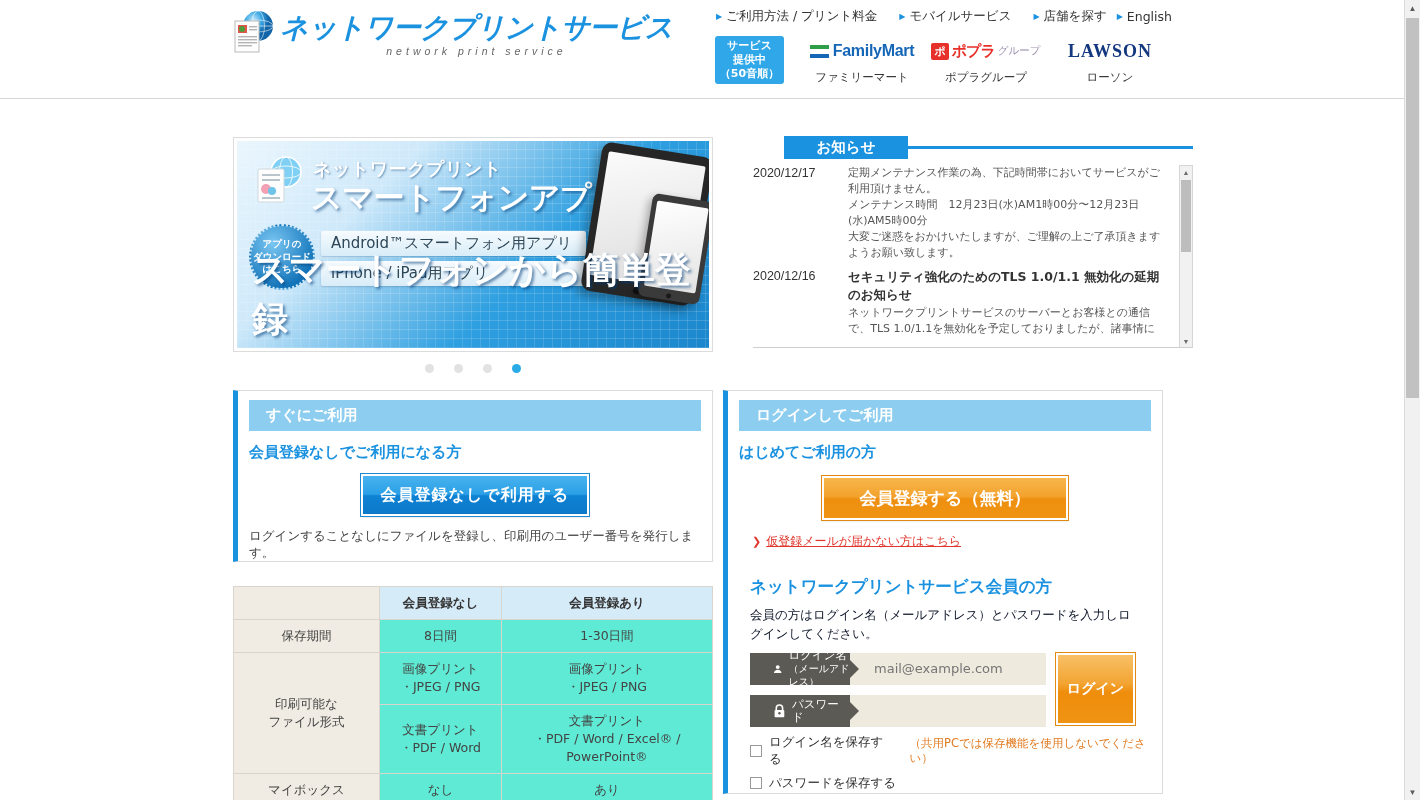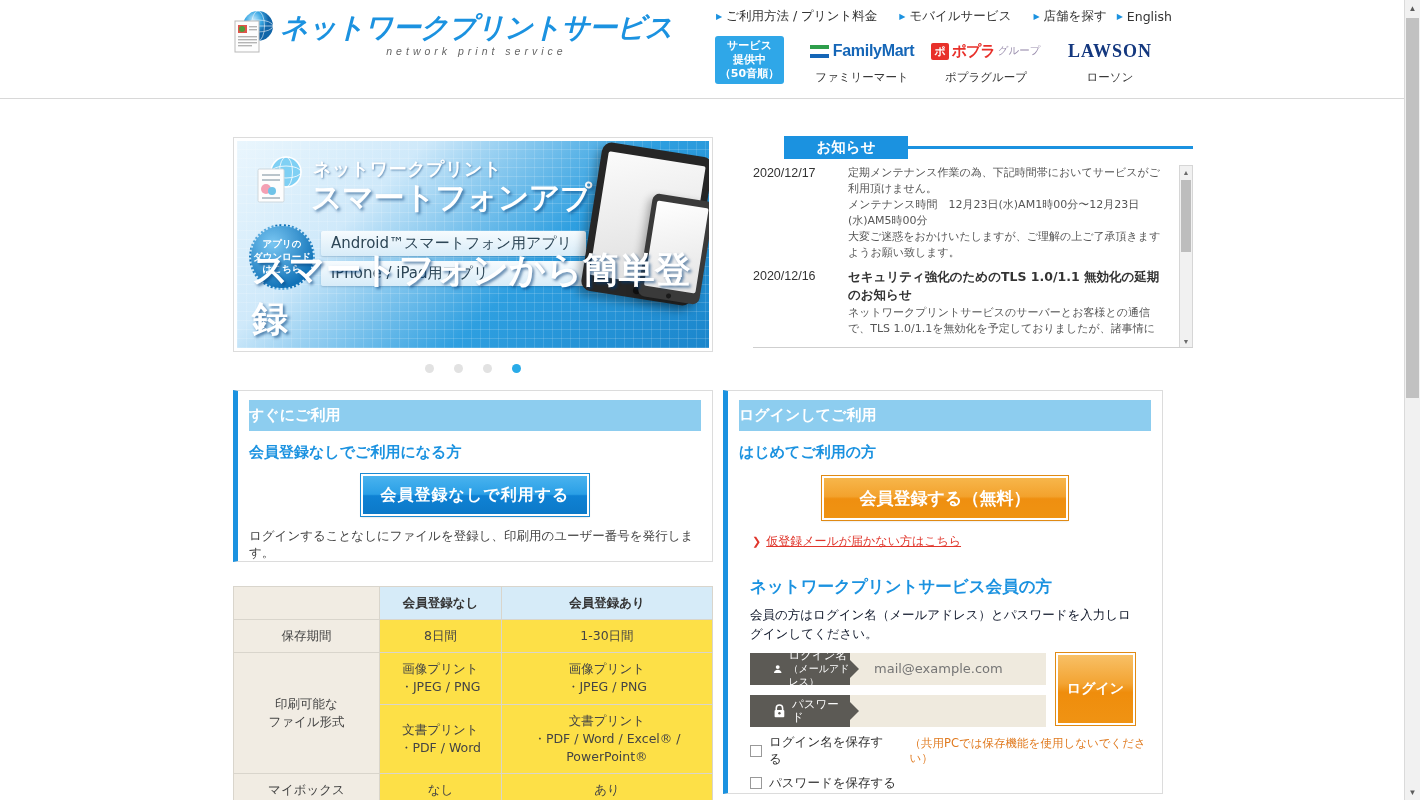--- a/index.html
+++ b/index.html
@@ -148,21 +148,21 @@
   .inner-scroll .thumb { position:absolute; left:1px; top:14px; width:10px; height:72px; background:#bdbdbd; }
 
   
   .panel {
     position:absolute; background:#fff; border:1px solid #dcdcdc; border-left:5px solid #1b92e0;
   }
   .panel-left { left:233px; top:291px; width:480px; height:172px; }
   .panel-right { left:723px; top:291px; width:440px; height:404px; }
   .panel-title {
     margin:9px 11px 0 11px; height:31px; background:#8dcdef; color:#fff;
-    display:flex; align-items:center; font-size:15px; font-weight:bold;
+    display:flex; align-items:center; padding-left:17px; font-size:15px; font-weight:bold;
     font-family:"DejaVu Sans",sans-serif;
   }
   .panel-sub {
     margin:12px 0 0 11px; font-size:15px; font-weight:bold; color:#1b92e0;
     font-family:"DejaVu Sans",sans-serif;
   }
   .btn-blue {
     display:block; margin:12px auto 0 auto; width:228px; height:42px;
     background: linear-gradient(180deg,#49b3ef 0%, #2a9fe6 48%, #0f82d4 52%, #0c79c8 100%);
     border:2px solid #fff; outline:1px solid #1b8ad2;
@@ -231,21 +231,21 @@
     position:absolute; left:233px; top:487px; width:480px;
     border-collapse:collapse; font-family:"DejaVu Sans",sans-serif;
   }
   .cmp-table td, .cmp-table th {
     border:1px solid #d9d5cc; text-align:center; font-size:12.5px; color:#444;
     padding:7px 4px; line-height:1.45; font-weight:normal;
   }
   .cmp-table .corner { background:#f1ece3; width:146px; border-color:#d9d5cc;}
   .cmp-table th.colh { background:#d6ebf8; font-weight:bold; color:#333; }
   .cmp-table td.rowh { background:#f1ece3; font-weight:normal; }
-  .cmp-table td.val { background:#fde047;text-align:center; }
+  .cmp-table td.val { background:#5eead4;text-align:center; }
 
   
   .scrollbar { position:absolute; right:0; top:0; width:16px; height:800px; background:#f1f1f1; border-left:1px solid #dadada; }
   .scrollbar .sb-arrow { position:absolute; left:0; width:15px; height:16px; display:flex; align-items:center; justify-content:center; font-size:8px; color:#5a5a5a; }
   .scrollbar .sb-arrow.up { top:0; }
   .scrollbar .sb-arrow.down { bottom:0; }
   .scrollbar .sb-thumb { position:absolute; left:1px; top:18px; width:13px; height:380px; background:#c1c1c1; }
 </style>
 </head>
 <body>

